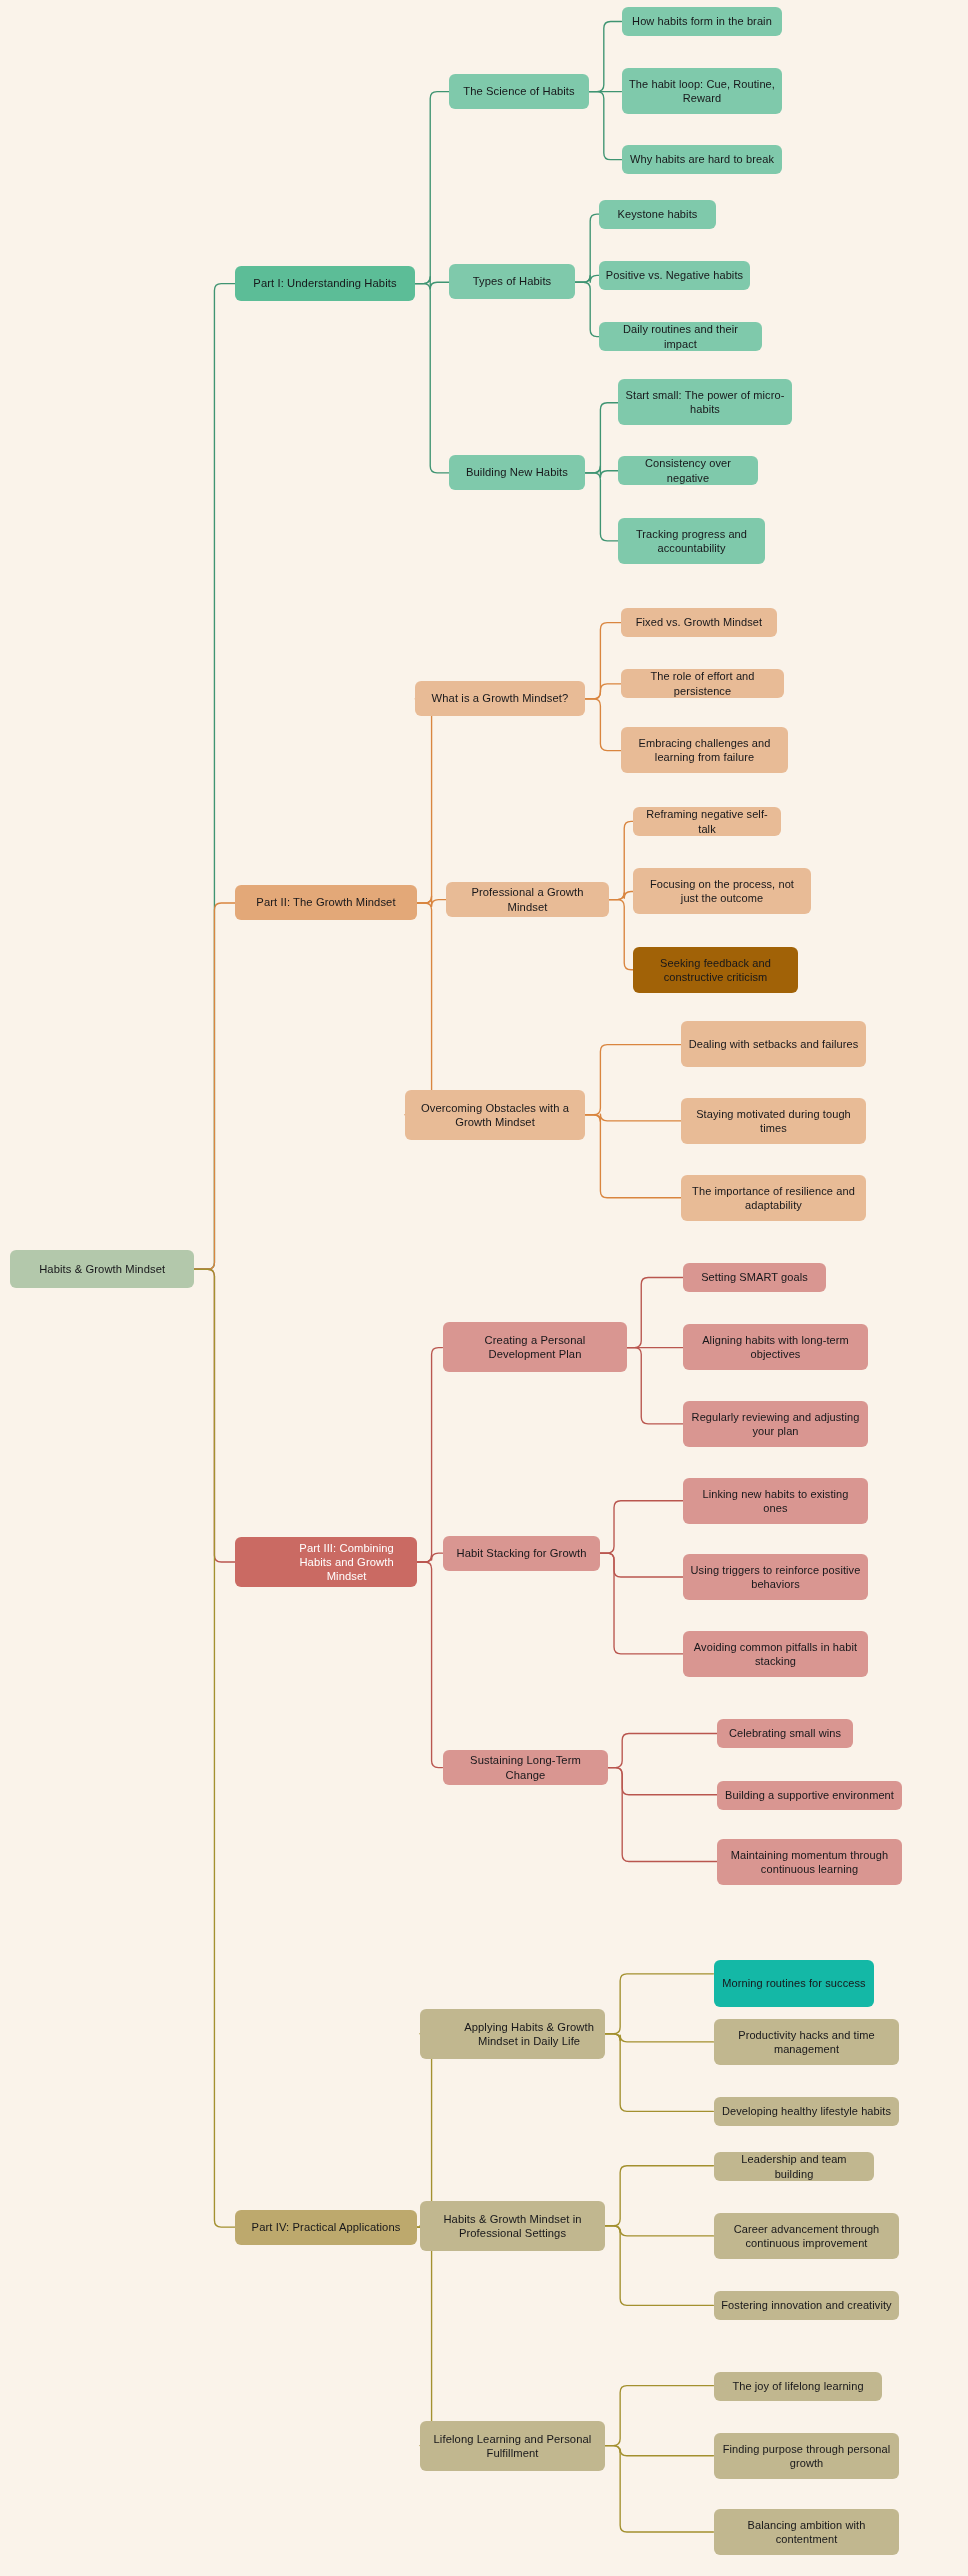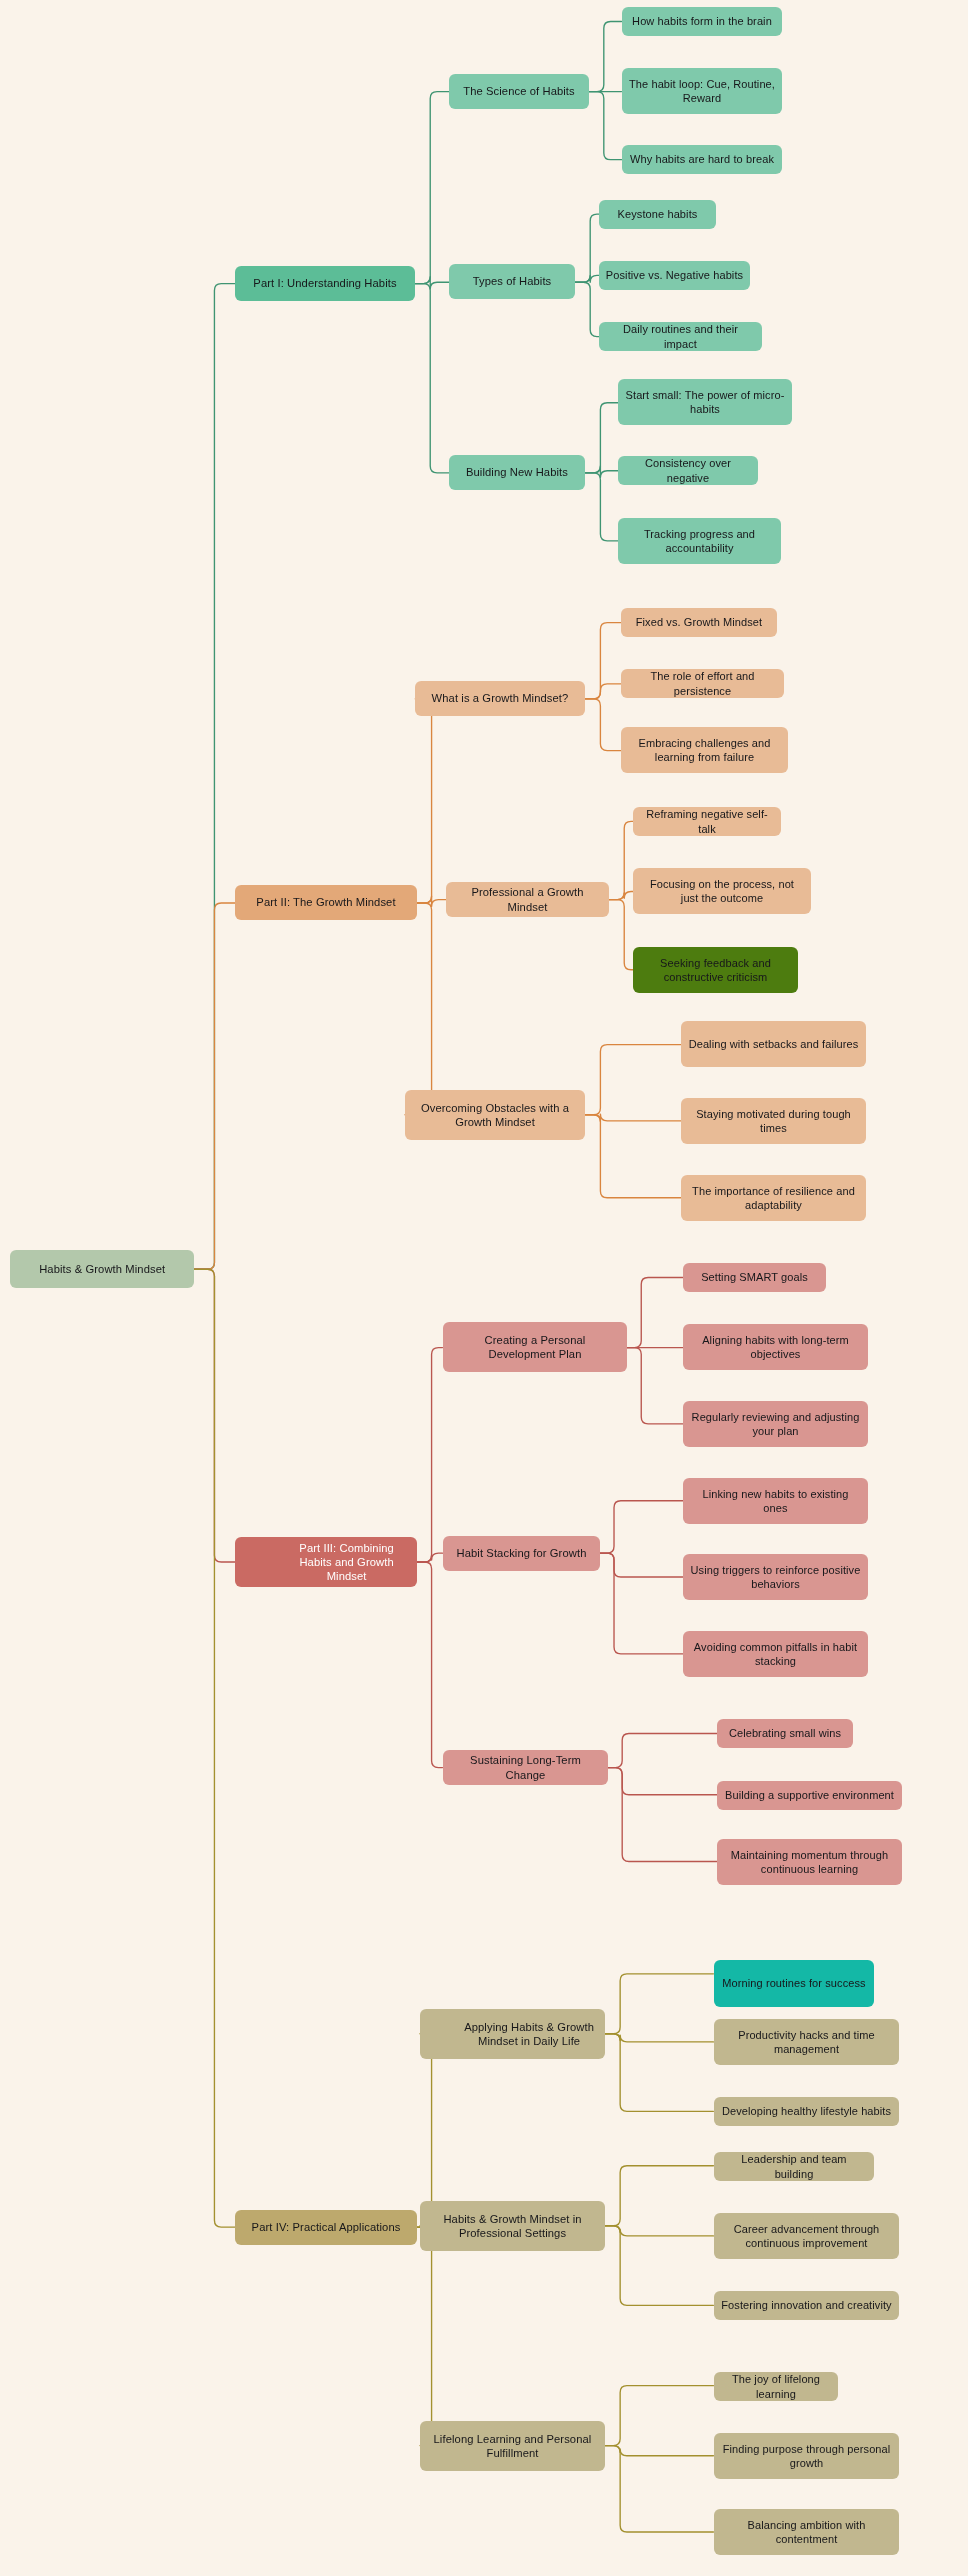--- a/index.html
+++ b/index.html
@@ -119,21 +119,21 @@
       </div>
       <div class="node l2" style="left: 449px; top: 455px; width: 136px; height: 35px; background: rgb(127, 201, 171);">
         <span>Building New Habits</span>
       </div>
       <div class="node l3" style="left: 618px; top: 379px; width: 174px; height: 46px; background: rgb(127, 201, 171);">
         <span>Start small: The power of micro-habits</span>
       </div>
       <div class="node l3" style="left: 618px; top: 456px; width: 140px; height: 29px; background: rgb(127, 201, 171);">
         <span>Consistency over negative</span>
       </div>
-      <div class="node l3" style="left: 618px; top: 518px; width: 163px; height: 46px; background: rgb(127, 201, 171);">
+      <div class="node l3" style="left: 618px; top: 518px; width: 147px; height: 46px; background: rgb(127, 201, 171);">
         <span>Tracking progress and accountability</span>
       </div>
       <div class="node l1" style="left: 235px; top: 885px; width: 182px; height: 35px; background: rgb(227, 168, 120);">
         <span>Part II: The Growth Mindset</span>
       </div>
       <div class="node l2" style="left: 415px; top: 681px; width: 170px; height: 35px; background: rgb(232, 187, 150);">
         <span>What is a Growth Mindset?</span>
       </div>
       <div class="node l3" style="left: 621px; top: 608px; width: 156px; height: 29px; background: rgb(232, 187, 150);">
         <span>Fixed vs. Growth Mindset</span>
@@ -146,21 +146,21 @@
       </div>
       <div class="node l2" style="left: 446px; top: 882px; width: 163px; height: 35px; background: rgb(232, 187, 150);">
         <span>Professional a Growth Mindset</span>
       </div>
       <div class="node l3" style="left: 633px; top: 807px; width: 148px; height: 29px; background: rgb(232, 187, 150);">
         <span>Reframing negative self-talk</span>
       </div>
       <div class="node l3" style="left: 633px; top: 868px; width: 178px; height: 46px; background: rgb(232, 187, 150);">
         <span>Focusing on the process, not just the outcome</span>
       </div>
-      <div class="node l3" style="left: 633px; top: 947px; width: 165px; height: 46px; background: #4d7c0f;">
+      <div class="node l3" style="left: 633px; top: 947px; width: 165px; height: 46px; background: #a16207;">
         <span>Seeking feedback and constructive criticism</span>
       </div>
       <div class="node l2" style="left: 405px; top: 1090px; width: 180px; height: 50px; background: rgb(232, 187, 150);">
         <span>Overcoming Obstacles with a Growth Mindset</span>
       </div>
       <div class="node l3" style="left: 681px; top: 1021px; width: 185px; height: 46px; background: rgb(232, 187, 150);">
         <span>Dealing with setbacks and failures</span>
       </div>
       <div class="node l3" style="left: 681px; top: 1098px; width: 185px; height: 46px; background: rgb(232, 187, 150);">
         <span>Staying motivated during tough times</span>
@@ -230,21 +230,21 @@
       </div>
       <div class="node l3" style="left: 714px; top: 2213px; width: 185px; height: 46px; background: rgb(193, 183, 143);">
         <span>Career advancement through continuous improvement</span>
       </div>
       <div class="node l3" style="left: 714px; top: 2291px; width: 185px; height: 29px; background: rgb(193, 183, 143);">
         <span>Fostering innovation and creativity</span>
       </div>
       <div class="node l2" style="left: 420px; top: 2421px; width: 185px; height: 50px; background: rgb(193, 183, 143);">
         <span>Lifelong Learning and Personal Fulfillment</span>
       </div>
-      <div class="node l3" style="left: 714px; top: 2372px; width: 124px; height: 29px; background: rgb(193, 183, 143);">
+      <div class="node l3" style="left: 714px; top: 2372px; width: 168px; height: 29px; background: rgb(193, 183, 143);">
         <span>The joy of lifelong learning</span>
       </div>
       <div class="node l3" style="left: 714px; top: 2433px; width: 185px; height: 46px; background: rgb(193, 183, 143);">
         <span>Finding purpose through personal growth</span>
       </div>
       <div class="node l3" style="left: 714px; top: 2509px; width: 185px; height: 46px; background: rgb(193, 183, 143);">
         <span>Balancing ambition with contentment</span>
       </div>
     </div>
 </div>

